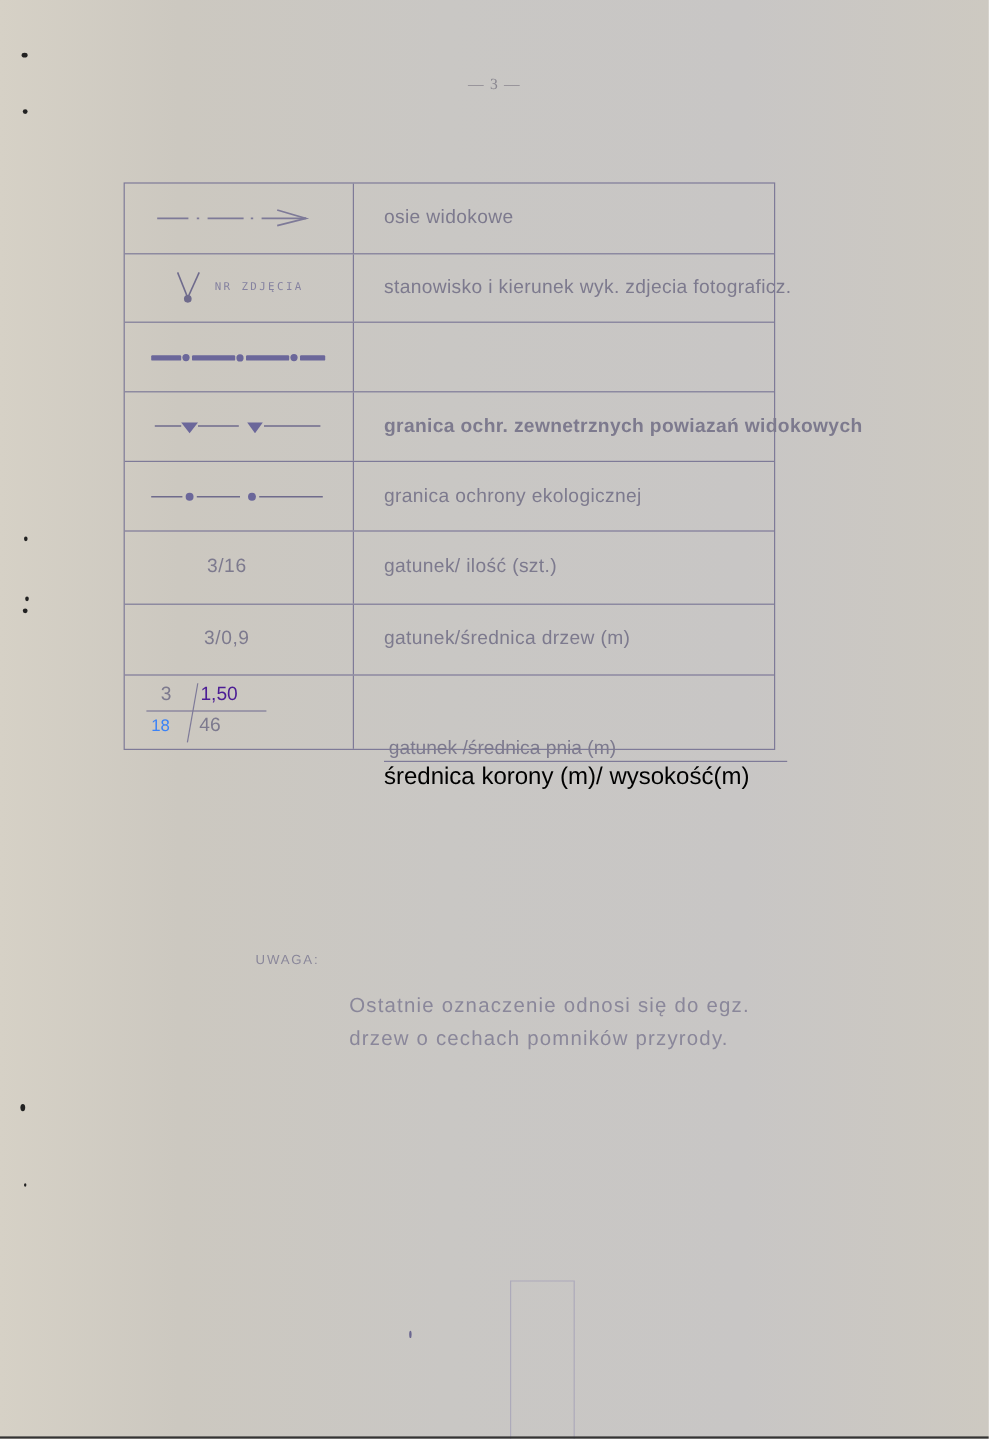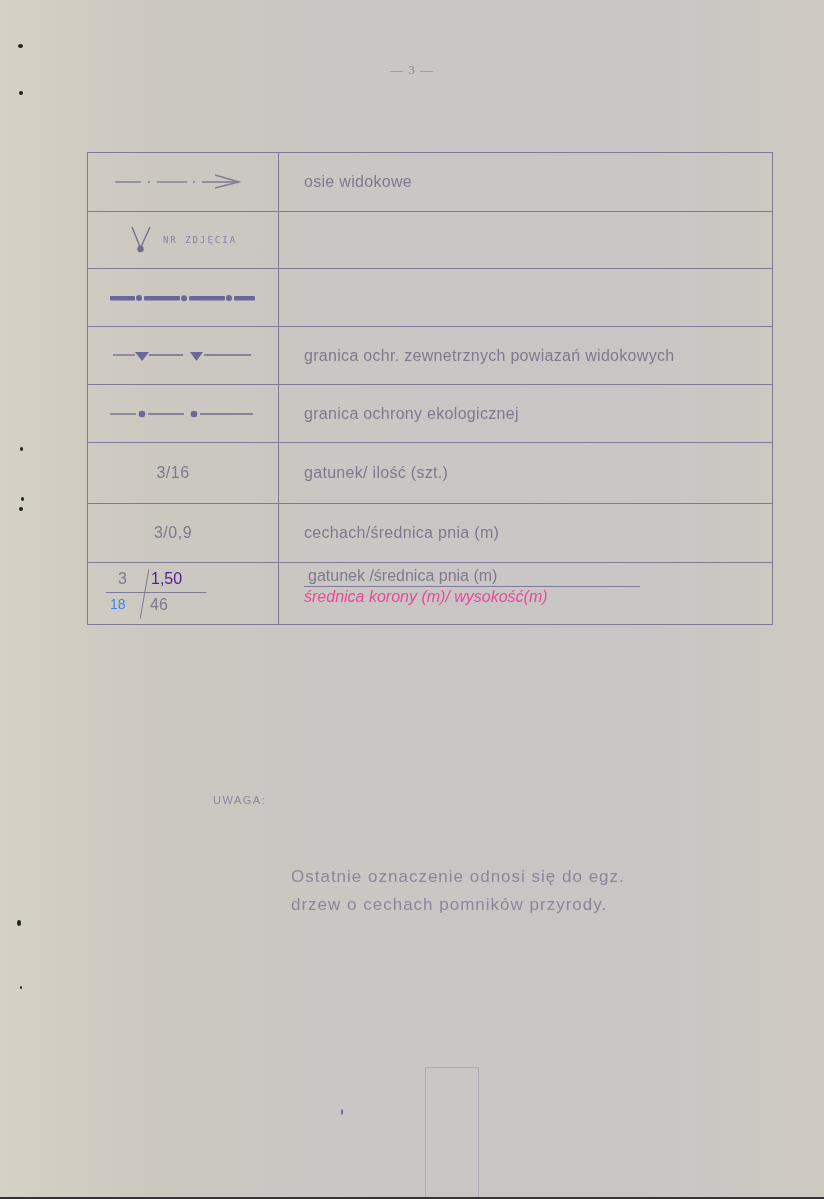--- a/index.html
+++ b/index.html
@@ -8,22 +8,22 @@
     background: linear-gradient(90deg, #d6d1c6 0%, #ccc8c0 18%, #c9c7c4 45%, #c8c6c5 75%, #cdc9c1 100%);
     font-family: "Liberation Sans", sans-serif;
     color:#7a7790;
   }
   .page-number {
     position:absolute; left:0; width:824px; top:62px; text-align:center;
     font-family:"Liberation Serif", serif; font-size:13px; color:#8a8790;
     letter-spacing:1px;
   }
   .legend {
-    position:absolute; left:87px; top:152px;
-    width:686px; height:473px;
+    position:absolute; left:103px; top:152px;
+    width:543px; height:473px;
     border:1.5px solid #7e7a98;
     box-sizing:border-box;
   }
   .row {
     position:absolute; left:0; right:0;
     border-bottom:1.2px solid #7e7a98;
     box-sizing:border-box;
   }
   .row:last-child { border-bottom:none; }
   .sym {
@@ -39,30 +39,30 @@
   .num-label { font-size:16px; color:#7d7a8e; letter-spacing:0.5px; margin-left:-20px;}
   .nr-text { font-size:9px; color:#8582a0; letter-spacing:2px; margin-left:10px; font-family:"DejaVu Sans Mono", monospace;}
   .frac-sym { position:relative; width:110px; height:58px; }
   .frac-sym .t { position:absolute; top:5px; left:30px; font-size:16px; color:#7d7a8e; }
   .frac-sym .t2 { position:absolute; top:5px; left:63px; font-size:16px; color:#4c1d95; }
   .frac-sym .b { position:absolute; top:31px; left:22px; font-size:14px; color:#3b82f6; }
   .frac-sym .b2 { position:absolute; top:31px; left:62px; font-size:16px; color:#7d7a8e; }
   .frac-sym .hline { position:absolute; left:18px; width:100px; top:27px; border-top:1px solid #7e7a98; }
   .frac-sym .slash { position:absolute; left:56px; top:4px; width:1px; height:50px; background:#7e7a98; transform:rotate(10deg); }
   .frac-desc { position:absolute; left:216px; top:4px; }
-  .frac-desc .l1 { font-size:16px; color:#7d7a8e; white-space:nowrap; padding-left:4px;}
+  .frac-desc .l1 { font-size:16px; color:#7d7a8e; white-space:nowrap; padding-left:4px;margin-top:48px;}
   .frac-desc .rule { width:336px; border-top:1px solid #7e7a98; margin:1px 0 1px 0; }
-  .frac-desc .l2 { font-size:16px; color:#ec4899; white-space:nowrap;font-style:italic; }
+  .frac-desc .l2 { font-size:20px; color:#000000; white-space:nowrap; }
   .note {
     position:absolute; left:213px; top:794px;
     font-size:11px; color:#8a879a; letter-spacing:1.5px;
   }
   .note-text {
     position:absolute; left:291px; top:824px;
-    font-size:17px; color:#8a879a; letter-spacing:1px; line-height:28px;margin-top:39px;
+    font-size:17px; color:#8a879a; letter-spacing:1px; line-height:28px;
   }
   .speck { position:absolute; background:#222; border-radius:50%; }
   .faint { position:absolute; border:1px solid rgba(140,136,175,0.45); }
 </style>
 </head>
 <body>
 
 <div class="page-number">— 3 —</div>
 
 <div class="legend">
@@ -87,39 +87,40 @@
     <div class="sym">
       <svg width="24" height="30" viewBox="0 0 24 30">
         <g stroke="#6f6b8c" stroke-width="1.3" fill="none">
           <line x1="3" y1="2" x2="11" y2="22"></line>
           <line x1="21" y1="2" x2="12" y2="22"></line>
         </g>
         <circle cx="11.5" cy="24" r="3.2" fill="#6f6b8c"></circle>
       </svg>
       <span class="nr-text">NR ZDJĘCIA</span>
     </div>
+    <div class="desc">stanowisko i kierunek wyk. zdjecia fotograficz.</div>
   </div>
 
   <div class="row" style="top:116px;height:58px;">
     <div class="sym">
       <svg width="150" height="12" viewBox="0 0 150 12">
         <g fill="#6b679a">
           <rect x="2" y="4" width="25" height="4.5" rx="1"></rect>
           <circle cx="31" cy="6" r="3"></circle>
           <rect x="36" y="4" width="36" height="4.5" rx="1"></rect>
           <circle cx="76" cy="6.3" r="3"></circle>
           <rect x="81" y="4" width="36" height="4.5" rx="1"></rect>
           <circle cx="121" cy="6" r="3"></circle>
           <rect x="126" y="4" width="21" height="4.5" rx="1"></rect>
         </g>
       </svg>
     </div>
   </div>
 
-  <div class="row" style="top:174px;height:58px;">
+  <div class="row" style="top:174px;height:58px;font-weight:bold;">
     <div class="sym">
       <svg width="145" height="14" viewBox="0 0 145 14">
         <g stroke="#6f6b8c" stroke-width="1.3">
           <line x1="2" y1="6" x2="24" y2="6"></line>
           <line x1="38" y1="6" x2="72" y2="6"></line>
           <line x1="93" y1="6" x2="140" y2="6"></line>
         </g>
         <g fill="#6b679a">
           <polygon points="24,3 38,3 31,12"></polygon>
           <polygon points="79,3 92,3 85.5,12"></polygon>
@@ -150,21 +151,21 @@
     <div class="sym">
       <span class="num-label">3/16</span>
     </div>
     <div class="desc">gatunek/ ilość (szt.)</div>
   </div>
 
   <div class="row" style="top:351px;height:59px;">
     <div class="sym">
       <span class="num-label">3/0,9</span>
     </div>
-    <div class="desc">cechach/średnica pnia (m)</div>
+    <div class="desc">gatunek/średnica drzew (m)</div>
   </div>
 
   <div class="row" style="top:410px;height:61px;">
     <div class="sym" style="justify-content:flex-start;">
       <div class="frac-sym">
         <span class="t">3</span>
         <span class="t2">1,50</span>
         <div class="hline"></div>
         <div class="slash"></div>
         <span class="b">18</span>

